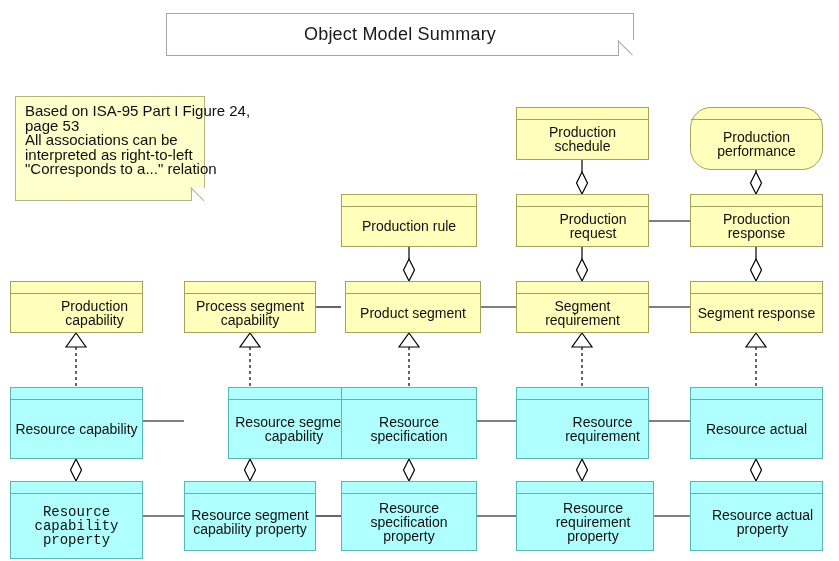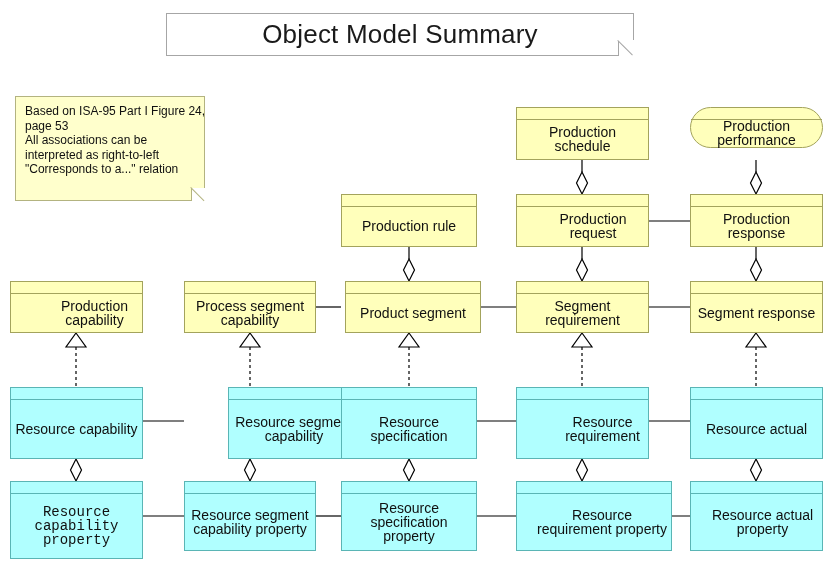--- a/index.html
+++ b/index.html
@@ -15,21 +15,21 @@
 
   
   .title-box{
     position:absolute;
     box-sizing:border-box;
     background:#ffffff;
     border:1px solid #a6a6a6;
     display:flex;align-items:center;justify-content:center;
   }
   .title-box .title-text{
-    font-size:26px;color:#1a1a1a;letter-spacing:.2px;white-space:nowrap;
+    font-size:18px;color:#1a1a1a;letter-spacing:.2px;white-space:nowrap;
   }
   .fold-title{
     position:absolute;right:-1px;bottom:-1px;width:15px;height:15px;
     background:#ffffff;
     border-left:1px solid #a6a6a6;
     transform-origin:bottom right;
   }
   .fold-title:before{
     content:"";position:absolute;left:-1px;top:-1px;width:21px;height:1px;
     background:#a6a6a6;transform-origin:left top;transform:rotate(45deg);
@@ -38,21 +38,21 @@
     position:absolute;right:-2px;bottom:-2px;width:17px;height:17px;
     background:#ffffff;
   }
 
   
   .note{
     position:absolute;box-sizing:border-box;
     background:#ffffcc;
     border:1px solid #b3b380;
     padding:7px 24px 6px 9px;
-    font-size:12px;line-height:14.6px;color:#101010;
+    font-size:15px;line-height:14.6px;color:#101010;
   }
   .note .fold-note{
     position:absolute;right:-1px;bottom:-1px;width:13px;height:13px;
     background:#ffffff;border-left:1px solid #b3b380;
   }
   .note .fold-note:before{
     content:"";position:absolute;left:-1px;top:-1px;width:19px;height:1px;
     background:#b3b380;transform-origin:left top;transform:rotate(45deg);
   }
   .note-line{white-space:pre;}
@@ -197,21 +197,21 @@
         <div class="note-line">"Corresponds to a..." relation</div>
       </div>
     <span class="fold-note"></span>
   </div>
 
   <div id="nodes">
       <div class="node yellow" style="left: 516px; top: 107px; width: 133px; height: 53px;">
         <span class="divider"></span>
         <span class="label">Production schedule</span>
       </div>
-      <div class="node yellow" style="left: 690px; top: 107px; width: 133px; height: 41px; border-radius: 21px;">
+      <div class="node yellow" style="left: 690px; top: 107px; width: 133px; height: 63px; border-radius: 21px;">
         <span class="divider"></span>
         <span class="label">Production performance</span>
       </div>
       <div class="node yellow" style="left: 341px; top: 194px; width: 136px; height: 53px;">
         <span class="divider"></span>
         <span class="label">Production rule</span>
       </div>
       <div class="node yellow" style="left: 516px; top: 194px; width: 133px; height: 53px; padding-left: 21px;">
         <span class="divider"></span>
         <span class="label">Production request</span>
@@ -265,21 +265,21 @@
         <span class="label">Resource capability property</span>
       </div>
       <div class="node cyan" style="left: 184px; top: 481px; width: 132px; height: 70px;">
         <span class="divider"></span>
         <span class="label">Resource segment capability property</span>
       </div>
       <div class="node cyan" style="left: 341px; top: 481px; width: 136px; height: 70px;">
         <span class="divider"></span>
         <span class="label">Resource specification property</span>
       </div>
-      <div class="node cyan" style="left: 516px; top: 481px; width: 156px; height: 70px; padding-left: 16px;">
+      <div class="node cyan" style="left: 516px; top: 481px; width: 138px; height: 70px; padding-left: 16px;">
         <span class="divider"></span>
         <span class="label">Resource requirement property</span>
       </div>
       <div class="node cyan" style="left: 690px; top: 481px; width: 133px; height: 70px; padding-left: 12px;">
         <span class="divider"></span>
         <span class="label">Resource actual property</span>
       </div>
     </div>
 </div>
 

